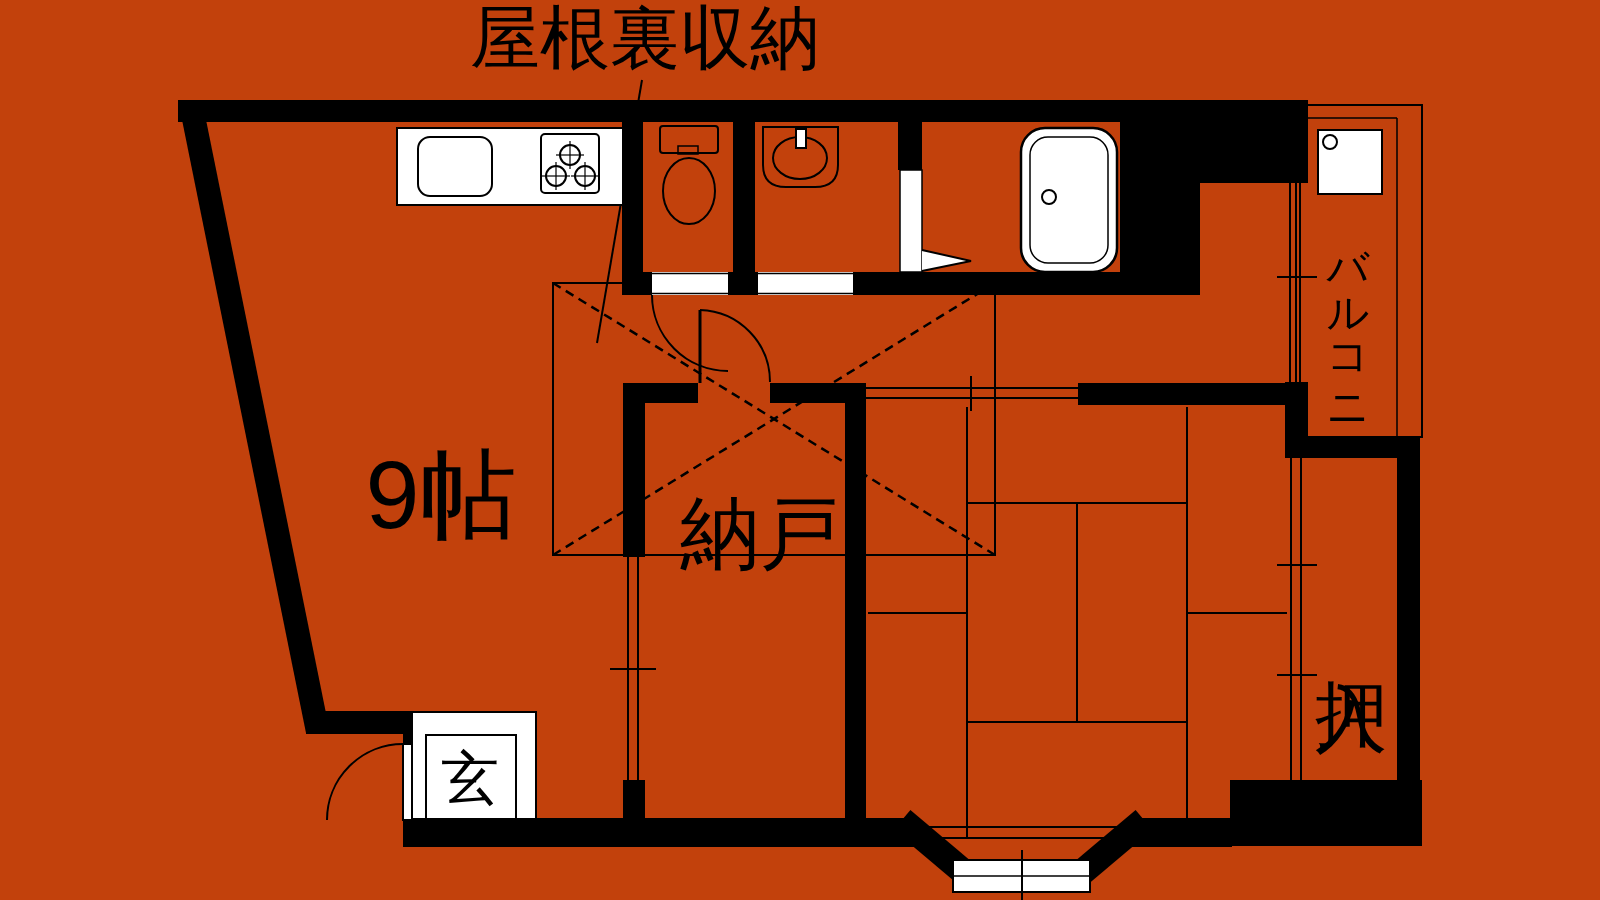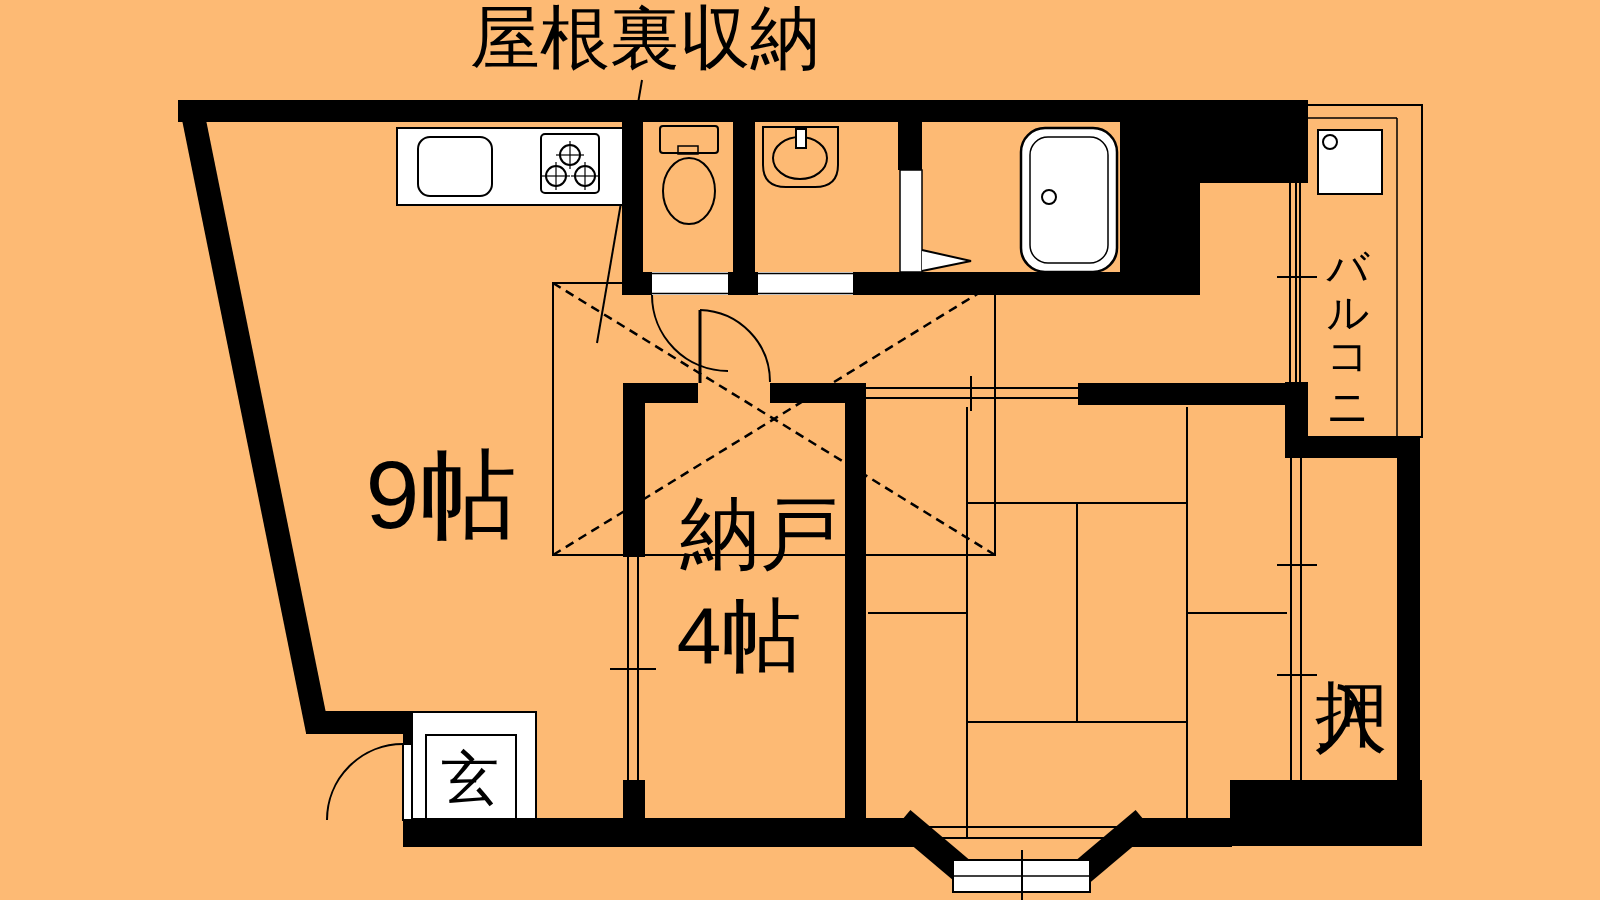--- a/index.html
+++ b/index.html
@@ -1,17 +1,17 @@
 <!DOCTYPE html>
 <html><head>
 <meta charset="utf-8">
 <style>
   html,body{margin:0;padding:0;background:#ffffff;}
   #plan{
-    position:relative;width:1600px;height:900px;background:#fdba74;overflow:hidden;
+    position:relative;width:1600px;height:900px;background:#c2410c;overflow:hidden;
     font-family:"Liberation Sans","DejaVu Sans",sans-serif;color:#000;
   }
   #plan svg{position:absolute;left:0;top:0;}
   .lbl{
     position:absolute;text-align:center;line-height:1.05;color:#000;
     font-family:"Liberation Sans","DejaVu Sans",sans-serif;white-space:nowrap;
   }
   .lbl.vert{
     writing-mode:vertical-rl;text-orientation:upright;white-space:normal;
     line-height:1.0;
@@ -177,21 +177,20 @@
       <rect x="412" y="712" width="124" height="107" fill="#ffffff" stroke-width="2"></rect>
       <rect x="426" y="735" width="90" height="84" fill="#ffffff" stroke-width="2"></rect>
     </g>
   </svg>
 
   <div class="lbl" style="left:425px;top:2px;width:440px;font-size:70px;">屋根裏収納</div>
 
   <div class="lbl" style="left:291px;top:444px;width:300px;font-size:97px;">9帖</div>
 
   <div class="lbl" style="left:660px;top:492px;width:200px;font-size:80px;">納戸</div>
-  <div class="lbl" style="left:639px;top:594px;width:200px;font-size:80px;">4帖</div>
 
 
   <div class="lbl vert" style="left:1316px;top:538px;width:72px;height:170px;font-size:72px;">押入</div>
 
   <div class="lbl vert" style="left:1325px;top:202px;width:44px;height:240px;font-size:42px;letter-spacing:2px;">バルコニー</div>
 
   <div class="lbl" style="left:441px;top:748px;width:58px;font-size:58px;">玄</div>
 </div>
 
 </body></html>

